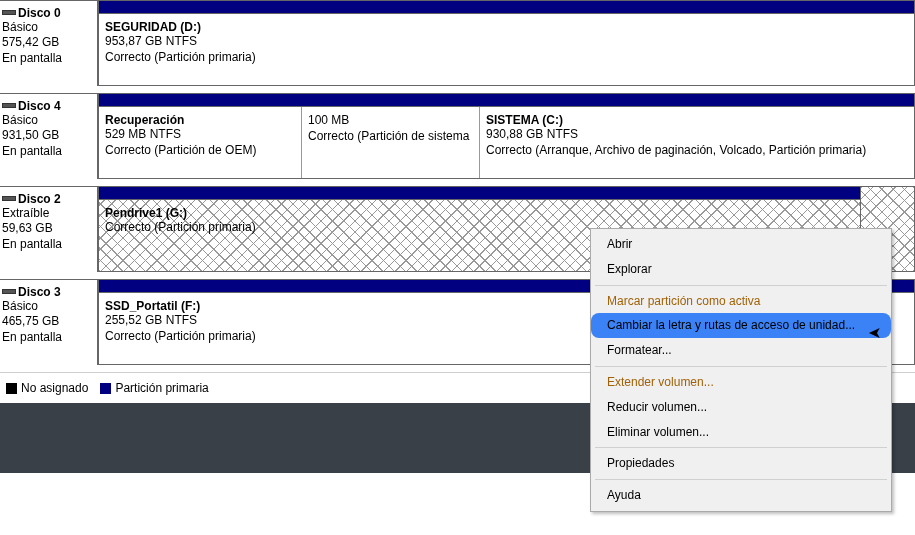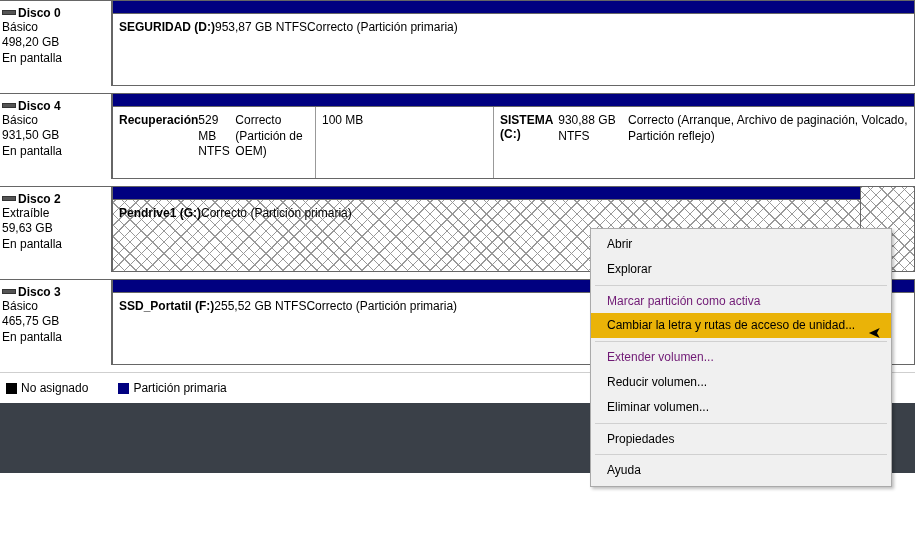--- a/index.html
+++ b/index.html
@@ -11,21 +11,21 @@
     height: 535px;
     overflow: hidden;
     position: relative;
   }
   .disk-row {
     display: flex;
     border-bottom: 1px solid transparent;
     margin-bottom: 6px;
   }
   .disk-info {
-    width: 112px;
+    width: 98px;
     padding: 4px 4px 4px 2px;
     position: relative;
     border-top: 1px solid #666;
     border-right: 1px solid #666;
     background: #fff;
   }
   .disk-info .disk-icon {
     display: inline-block;
     width: 14px; height: 5px;
     background: #555;
@@ -49,21 +49,21 @@
     display: flex;
     height: 72px;
     border-left: 1px solid #666;
     border-right: 1px solid #666;
     border-bottom: 1px solid #666;
   }
   .partition {
     border-right: 1px solid #999;
     padding: 6px 6px 4px 6px;
     display: flex;
-    flex-direction: row;
+    flex-direction: column;
     justify-content: flex-start;
     background: #fff;
   }
   .partition:last-child { border-right: none; }
   .partition .p-title { font-weight: bold; }
   .partition .p-line { line-height: 1.3; }
   .hatched {
     background-image: repeating-linear-gradient(45deg, #999 0, #999 1px, transparent 1px, transparent 8px),
                       repeating-linear-gradient(-45deg, #999 0, #999 1px, transparent 1px, transparent 8px);
     background-color: #fff;
@@ -78,21 +78,21 @@
   .disk2-row .navy-bar,
   .disk2-row .partitions-track {
     width: calc(100% - 54px);
     display: inline-block;
     vertical-align: top;
   }
   .disk2-wrap { display: flex; }
   .legend {
     display: flex;
     align-items: center;
-    gap: 30px;
+    gap: 12px;
     padding: 8px 6px 8px 6px;
     border-top: 1px solid #cfcfcf;
   }
   .legend-item { display: flex; align-items: center; gap: 4px; }
   .legend-sw {
     width: 11px; height: 11px;
     display: inline-block;
   }
   .legend-sw.black { background: #000; }
   .legend-sw.navy { background: #000080; }
@@ -111,22 +111,22 @@
     box-shadow: 2px 2px 3px rgba(0,0,0,0.25);
     padding: 3px 0;
     z-index: 50;
   }
   .cm-item {
     padding: 4px 16px;
     line-height: 1.4;
     color: #000;
     cursor: default;
   }
-  .cm-item.disabled { color: #701a75; }
-  .cm-item.highlight { background: #eab308; }
+  .cm-item.disabled { color: #a16207; }
+  .cm-item.highlight { background: #3b82f6; border-radius: 8px; }
   .cm-sep {
     height: 1px;
     margin: 3px 4px;
     background: #d0d0d0;
   }
   .cursor-arrow {
     position: absolute;
     left: 868px;
     top: 323px;
     z-index: 60;
@@ -135,21 +135,21 @@
     color: #000;
   }
 </style>
 </head>
 <body>
 
 <div class="disk-row">
   <div class="disk-info">
     <div><span class="disk-icon"></span><span class="disk-name">Disco 0</span></div>
     <div class="disk-meta">Básico</div>
-    <div class="disk-meta">498,20 GB</div>
+    <div class="disk-meta">575,42 GB</div>
     <div class="disk-meta">En pantalla</div>
   </div>
   <div class="disk-partitions">
     <div class="navy-bar"></div>
     <div class="partitions-track">
       <div class="partition" style="flex:1">
         <div class="p-title">SEGURIDAD  (D:)</div>
         <div class="p-line">953,87 GB NTFS</div>
         <div class="p-line">Correcto (Partición primaria)</div>
       </div>
@@ -168,25 +168,26 @@
     <div class="navy-bar"></div>
     <div class="partitions-track">
       <div class="partition" style="width:203px">
         <div class="p-title">Recuperación</div>
         <div class="p-line">529 MB NTFS</div>
         <div class="p-line">Correcto (Partición de OEM)</div>
       </div>
       <div class="partition" style="width:178px">
         <div class="p-title"></div>
         <div class="p-line">100 MB</div>
+        <div class="p-line">Correcto (Partición de sistema</div>
       </div>
       <div class="partition" style="flex:1">
         <div class="p-title">SISTEMA  (C:)</div>
         <div class="p-line">930,88 GB NTFS</div>
-        <div class="p-line">Correcto (Arranque, Archivo de paginación, Volcado, Partición reflejo)</div>
+        <div class="p-line">Correcto (Arranque, Archivo de paginación, Volcado, Partición primaria)</div>
       </div>
     </div>
   </div>
 </div>
 
 <div class="disk-row disk2-row">
   <div class="disk-info">
     <div><span class="disk-icon"></span><span class="disk-name">Disco 2</span></div>
     <div class="disk-meta">Extraíble</div>
     <div class="disk-meta">59,63 GB</div>
@@ -239,20 +240,21 @@
 </div>
 
 <div class="footer-band"></div>
 
 <div class="context-menu">
   <div class="cm-item">Abrir</div>
   <div class="cm-item">Explorar</div>
   <div class="cm-sep"></div>
   <div class="cm-item disabled">Marcar partición como activa</div>
   <div class="cm-item highlight">Cambiar la letra y rutas de acceso de unidad...</div>
+  <div class="cm-item">Formatear...</div>
   <div class="cm-sep"></div>
   <div class="cm-item disabled">Extender volumen...</div>
   <div class="cm-item">Reducir volumen...</div>
   <div class="cm-item">Eliminar volumen...</div>
   <div class="cm-sep"></div>
   <div class="cm-item">Propiedades</div>
   <div class="cm-sep"></div>
   <div class="cm-item">Ayuda</div>
 </div>
 

